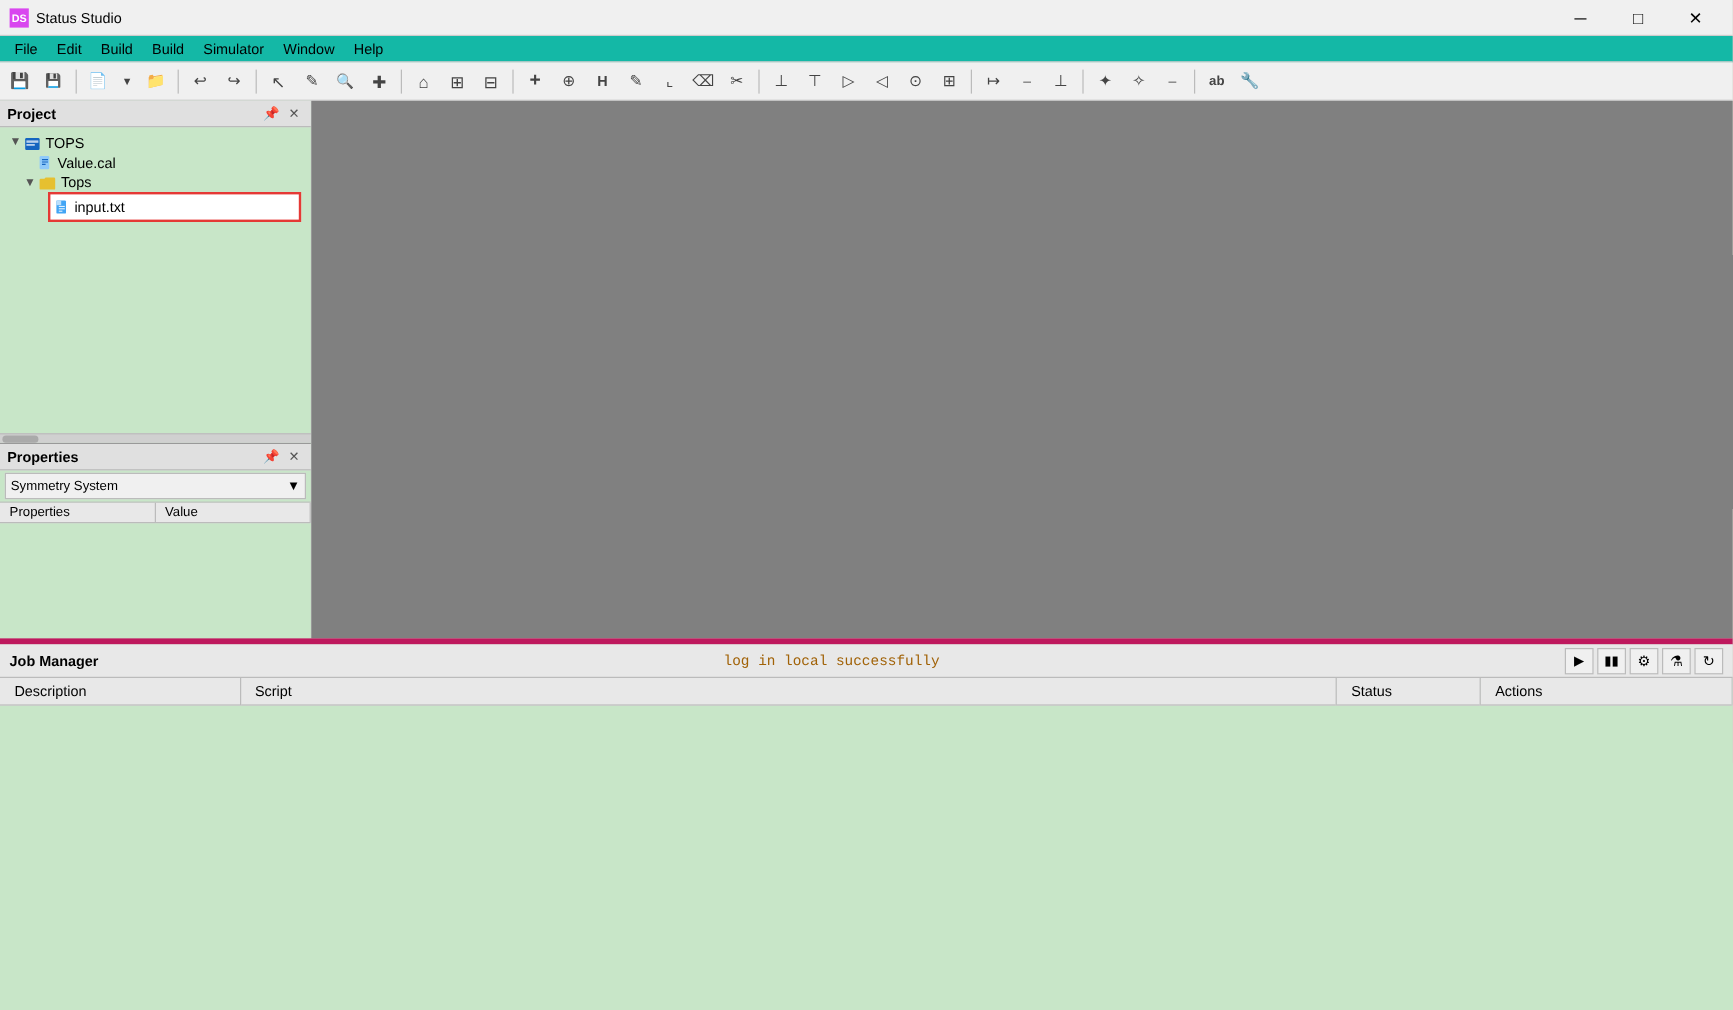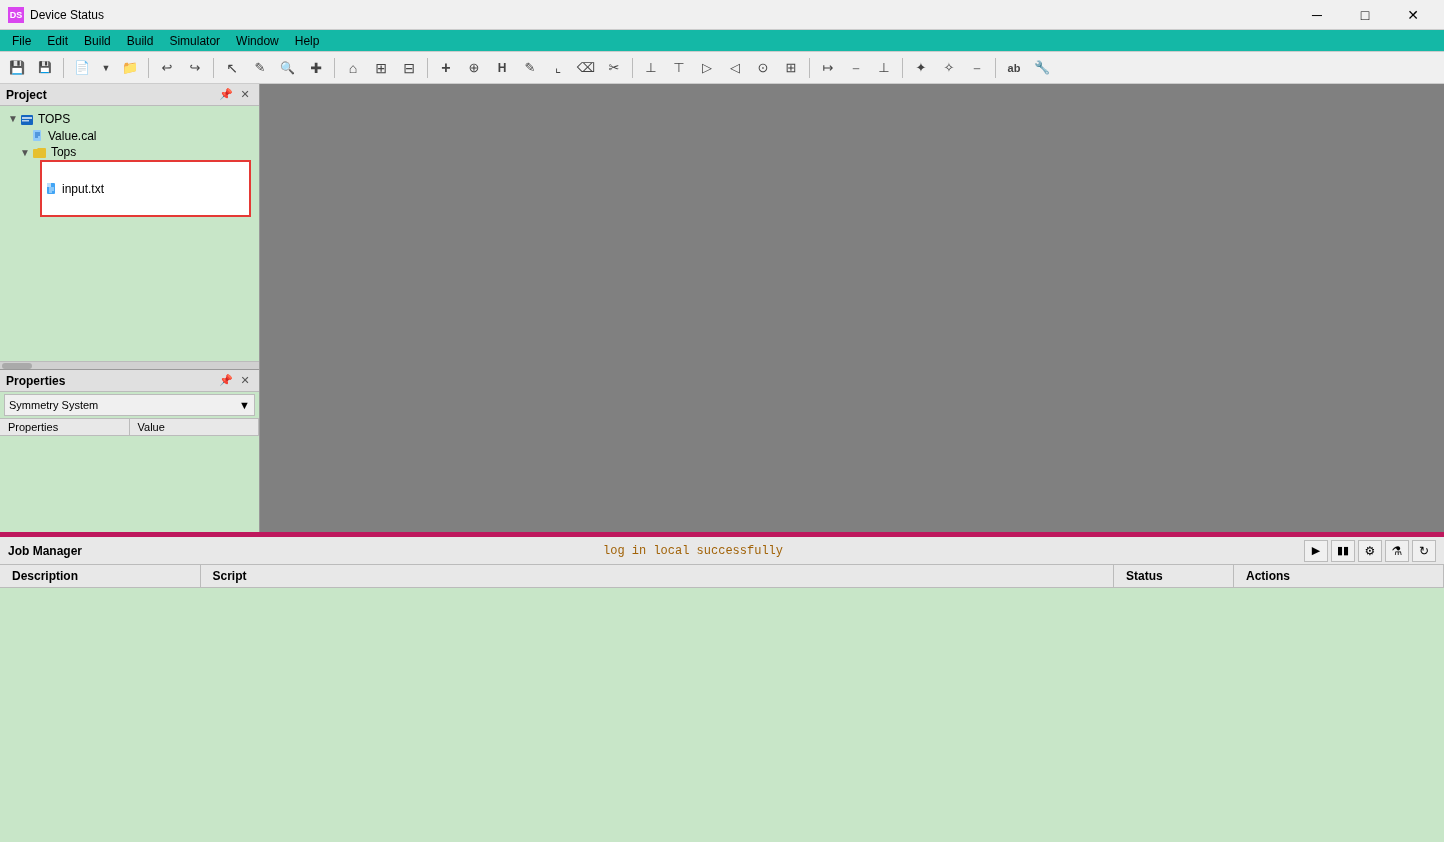--- a/index.html
+++ b/index.html
@@ -125,21 +125,21 @@
       align-items: center;
       padding: 1px 0;
       cursor: pointer;
       white-space: nowrap;
     }
     .tree-arrow { margin-right: 2px; font-size: 10px; color: #555; }
 
     .tree-file-selected {
       background: white;
       border: 2px solid #e53935;
-      padding: 19px 4px;
+      padding: 3px 4px;
     }
 
     
     #properties-panel {
       height: 162px;
       background: #c8e6c8;
       display: flex;
       flex-direction: column;
     }
     #props-dropdown {
@@ -217,42 +217,42 @@
       border-collapse: collapse;
     }
     #job-table thead tr {
       background: #e8e8e8;
       border-bottom: 1px solid #bbb;
     }
     #job-table th {
       padding: 4px 12px;
       text-align: left;
       font-size: 12px;
-      font-weight: bold;
+      font-weight: normal;
       border-right: 1px solid #bbb;
     }
     #job-table th:first-child { width: 200px; }
     #job-table th:nth-child(2) { flex: 1; }
     #job-table th:nth-child(3) { width: 120px; }
     #job-table th:last-child { width: 210px; }
 
     
     #project-tree::-webkit-scrollbar { width: 8px; }
     #project-tree::-webkit-scrollbar-track { background: #c8e6c8; }
     #project-tree::-webkit-scrollbar-thumb { background: #aaa; border-radius: 2px; }
   </style>
 </head>
 <body>
 
 <div id="title-bar">
   <div id="title-bar-left">
     <div id="title-bar-icon" style="width:16px;height:16px;background:#d946ef;display:flex;align-items:center;justify-content:center;">
       <span style="color:white;font-size:9px;font-weight:bold;">DS</span>
     </div>
-    <span id="title-bar-title">Device Status</span>
+    <span id="title-bar-title">Status Studio</span>
   </div>
   <div id="title-bar-controls">
     <button class="title-btn">─</button>
     <button class="title-btn">□</button>
     <button class="title-btn close">✕</button>
   </div>
 </div>
 
 <div id="menu-bar">
   <span class="menu-item">File</span>

